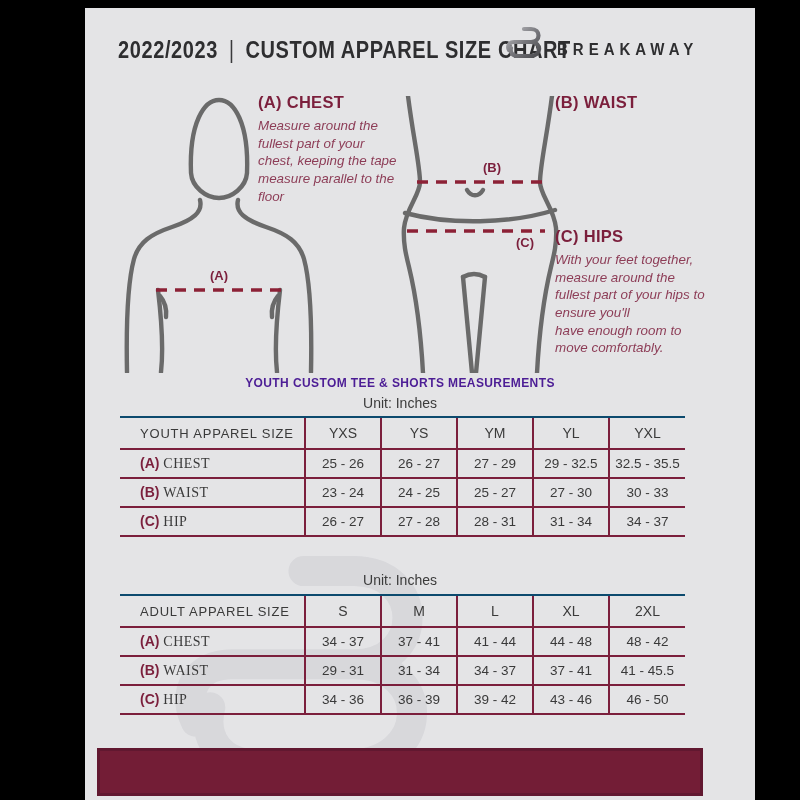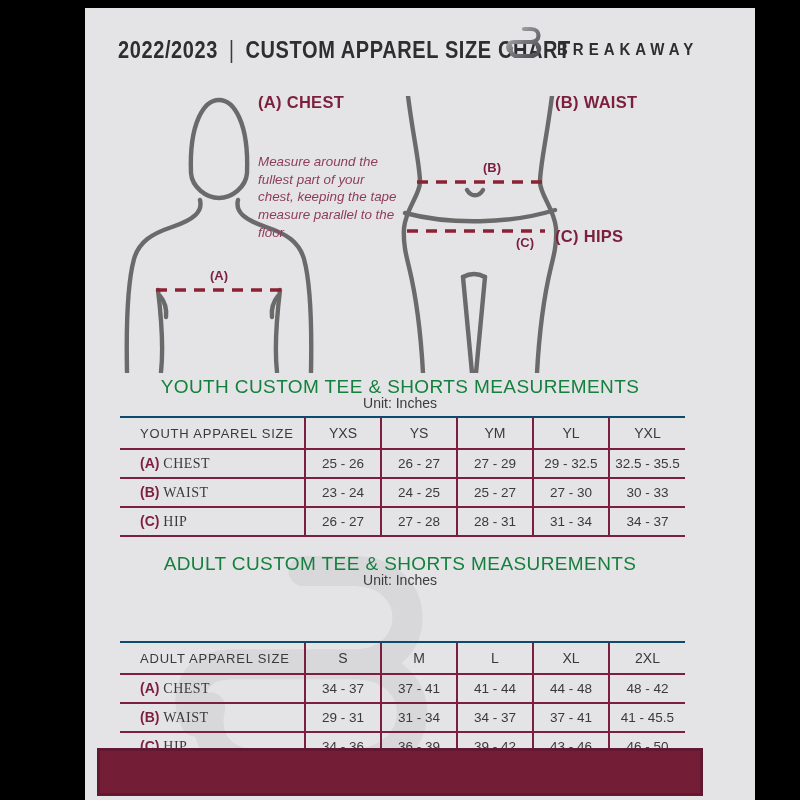--- a/index.html
+++ b/index.html
@@ -24,22 +24,22 @@
   .fig path{fill:none;stroke:#6a6a6a;stroke-width:4.4;stroke-linecap:round;}
   .fig .dash{stroke:#8c2136;stroke-width:3.4;stroke-dasharray:11 8;stroke-linecap:butt;}
   .fig text{font-family:"Liberation Sans",sans-serif;font-size:13px;font-weight:bold;fill:#7b1f3c;}
 
   
   .m-heading{position:absolute;font-size:16.5px;font-weight:bold;color:#7b1f3c;letter-spacing:.3px;z-index:2;}
   .m-text{position:absolute;font-style:italic;font-size:13.4px;line-height:1.32;color:#8d3d57;
           white-space:pre-line;z-index:2;}
 
   
-  .section-title{position:absolute;left:0;width:630px;text-align:center;font-size:19px;
-                 font-weight:normal;color:#15803d;letter-spacing:.4px;z-index:2;}
+  .section-title{position:absolute;left:0;width:630px;text-align:center;font-size:12px;
+                 font-weight:bold;color:#4c1d95;letter-spacing:.4px;z-index:2;}
   .section-unit{position:absolute;left:0;width:630px;text-align:center;font-size:14px;
                 color:#3b3b3b;z-index:2;}
 
   
   .size-table{position:absolute;left:35px;width:565px;border-collapse:collapse;z-index:2;
               color:#3a3a3a;table-layout:fixed;}
   .size-table col.c0{width:185px;}
   .size-table col.cv{width:76px;}
   .size-table th,.size-table td{border-top:2px solid #0c4a6e;border-bottom:2px solid #7b1f3c;
               text-align:center;padding:0;}
@@ -103,25 +103,27 @@
       <path d="M68 181 Q79 175 90 181" stroke-width="3.2"></path>
       <path d="M68 181 C71 215 74 248 77 277" stroke-width="3.2"></path>
       <path d="M90 181 C87 215 84 248 81 277" stroke-width="3.2"></path>
       <path class="dash" d="M22 86 H148"></path>
       <path class="dash" d="M12 135 H150"></path>
       <text x="97" y="76" text-anchor="middle">(B)</text>
       <text x="130" y="151" text-anchor="middle">(C)</text>
     </svg>
 
     <div class="m-heading" style="left:173px;top:85px;">(A) CHEST</div>
-    <div class="m-text" style="left:173px;top:109px;width:140px;margin-top:36px;">Measure around the fullest part of your chest, keeping the tape measure parallel to the floor</div>
+    <div class="m-text" style="left:173px;top:109px;width:140px;">Measure around the fullest part of your chest, keeping the tape measure parallel to the floor</div>
 
     <div class="m-heading" style="left:470px;top:85px;">(B) WAIST</div>
 
     <div class="m-heading" style="left:470px;top:219px;">(C) HIPS</div>
+    <div class="m-text" style="left:470px;top:243px;width:152px;">With your feet together, measure around the fullest part of your hips to ensure you'll
+have enough room to move comfortably.</div>
 
     <div class="section-title" style="top:368px;">YOUTH CUSTOM TEE &amp; SHORTS MEASUREMENTS</div>
     <div class="section-unit" style="top:387px;">Unit: Inches</div>
 
     <table class="size-table" style="top:408px;">
       <colgroup>
           <col class="c0">
           <col class="cv">
           <col class="cv">
           <col class="cv">
@@ -159,24 +161,23 @@
           <td class="label-col"><span class="row-prefix">(C)</span> <span class="row-label">HIP</span></td>
           <td>26 - 27</td>
           <td>27 - 28</td>
           <td>28 - 31</td>
           <td>31 - 34</td>
           <td>34 - 37</td>
         </tr>
       </tbody>
     </table>
 
-    <div class="section-title" style="top:545px;">ADULT CUSTOM TEE &amp; SHORTS MEASUREMENTS</div>
     <div class="section-unit" style="top:564px;">Unit: Inches</div>
 
-    <table class="size-table" style="top:586px;margin-top:47px;">
+    <table class="size-table" style="top:586px;">
       <colgroup>
           <col class="c0">
           <col class="cv">
           <col class="cv">
           <col class="cv">
           <col class="cv">
           <col class="cv">
         </colgroup>
       <thead>
         <tr>

